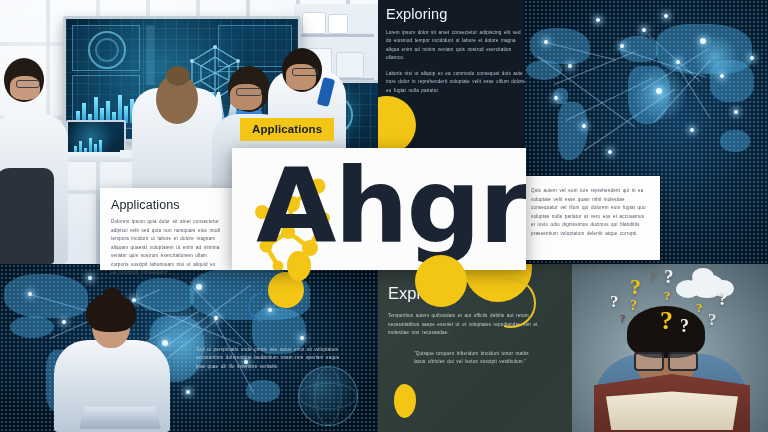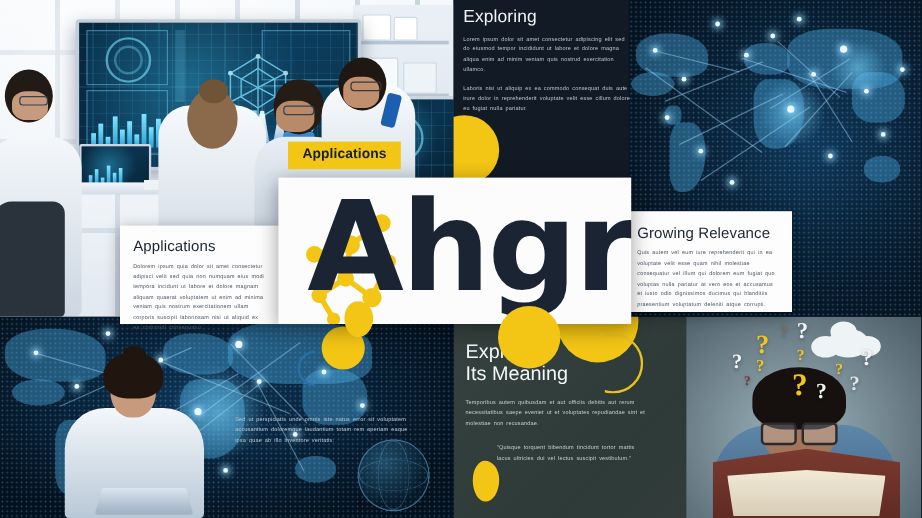--- a/index.html
+++ b/index.html
@@ -420,38 +420,36 @@
       <span class="qm" style="left:146px;top:24px;font-size:19px;color:#f2f5f7">?</span>
       <span class="qm" style="left:136px;top:46px;font-size:17px;color:#dfe6ea">?</span>
       <span class="qm" style="left:88px;top:42px;font-size:26px;color:#f3c515">?</span>
       <span class="qm" style="left:108px;top:52px;font-size:18px;color:#f2f5f7">?</span>
       <span class="qm" style="left:48px;top:48px;font-size:11px;color:#6e3a3a">?</span>
     </div>
 
     <div class="br-text">
       <h2 class="h-big">
         <span>Exploring</span><br>
-        <span>Its Meaning</span>
       </h2>
       <p class="blurp" style="color:#c6d0cd">Temporibus autem quibusdam et aut officiis debitis aut rerum necessitatibus saepe eveniet ut et voluptates repudiandae sint et molestiae non recusandae.</p>
       <p class="blurp" style="color:#c6d0cd;margin-top:12px;padding-left:26px">"Quisque torquent bibendum tincidunt tortor mattis lacus ultricies dui vel lectus suscipit vestibulum."</p>
     </div>
 
     <div class="blob" style="left:16px;top:120px;width:22px;height:34px"></div>
     <div class="dot" style="left:86px;top:-30px;width:68px;height:68px"></div>
     <div class="ringy" style="left:108px;top:14px;width:46px;height:46px;clip-path:polygon(36% 0,100% 0,100% 100%,36% 100%)"></div>
   </div>
 
   <div class="card" id="card-applications">
     <h3>Applications</h3>
     <p>Dolorem ipsum quia dolor sit amet consectetur adipisci velit sed quia non numquam eius modi tempora incidunt ut labore et dolore magnam aliquam quaerat voluptatem ut enim ad minima veniam quis nostrum exercitationem ullam corporis suscipit laboriosam nisi ut aliquid ex ea commodi consequatur.</p>
   </div>
 
   <div class="card" id="card-relevance">
-    <h3>Growing Relevance</h3>
     <p>Quis autem vel eum iure reprehenderit qui in ea voluptate velit esse quam nihil molestiae consequatur vel illum qui dolorem eum fugiat quo voluptas nulla pariatur at vero eos et accusamus et iusto odio dignissimos ducimus qui blanditiis praesentium voluptatum deleniti atque corrupti.</p>
   </div>
 
   <div id="title-card" class="clip">
     <svg id="molecule" viewBox="0 0 120 96">
       <g stroke="#f3c515" stroke-width="4.5" stroke-linecap="round" fill="none">
         <line x1="14" y1="38" x2="44" y2="30"></line>
         <line x1="44" y1="30" x2="70" y2="12"></line>
         <line x1="44" y1="30" x2="40" y2="58"></line>
         <line x1="40" y1="58" x2="18" y2="72"></line>

